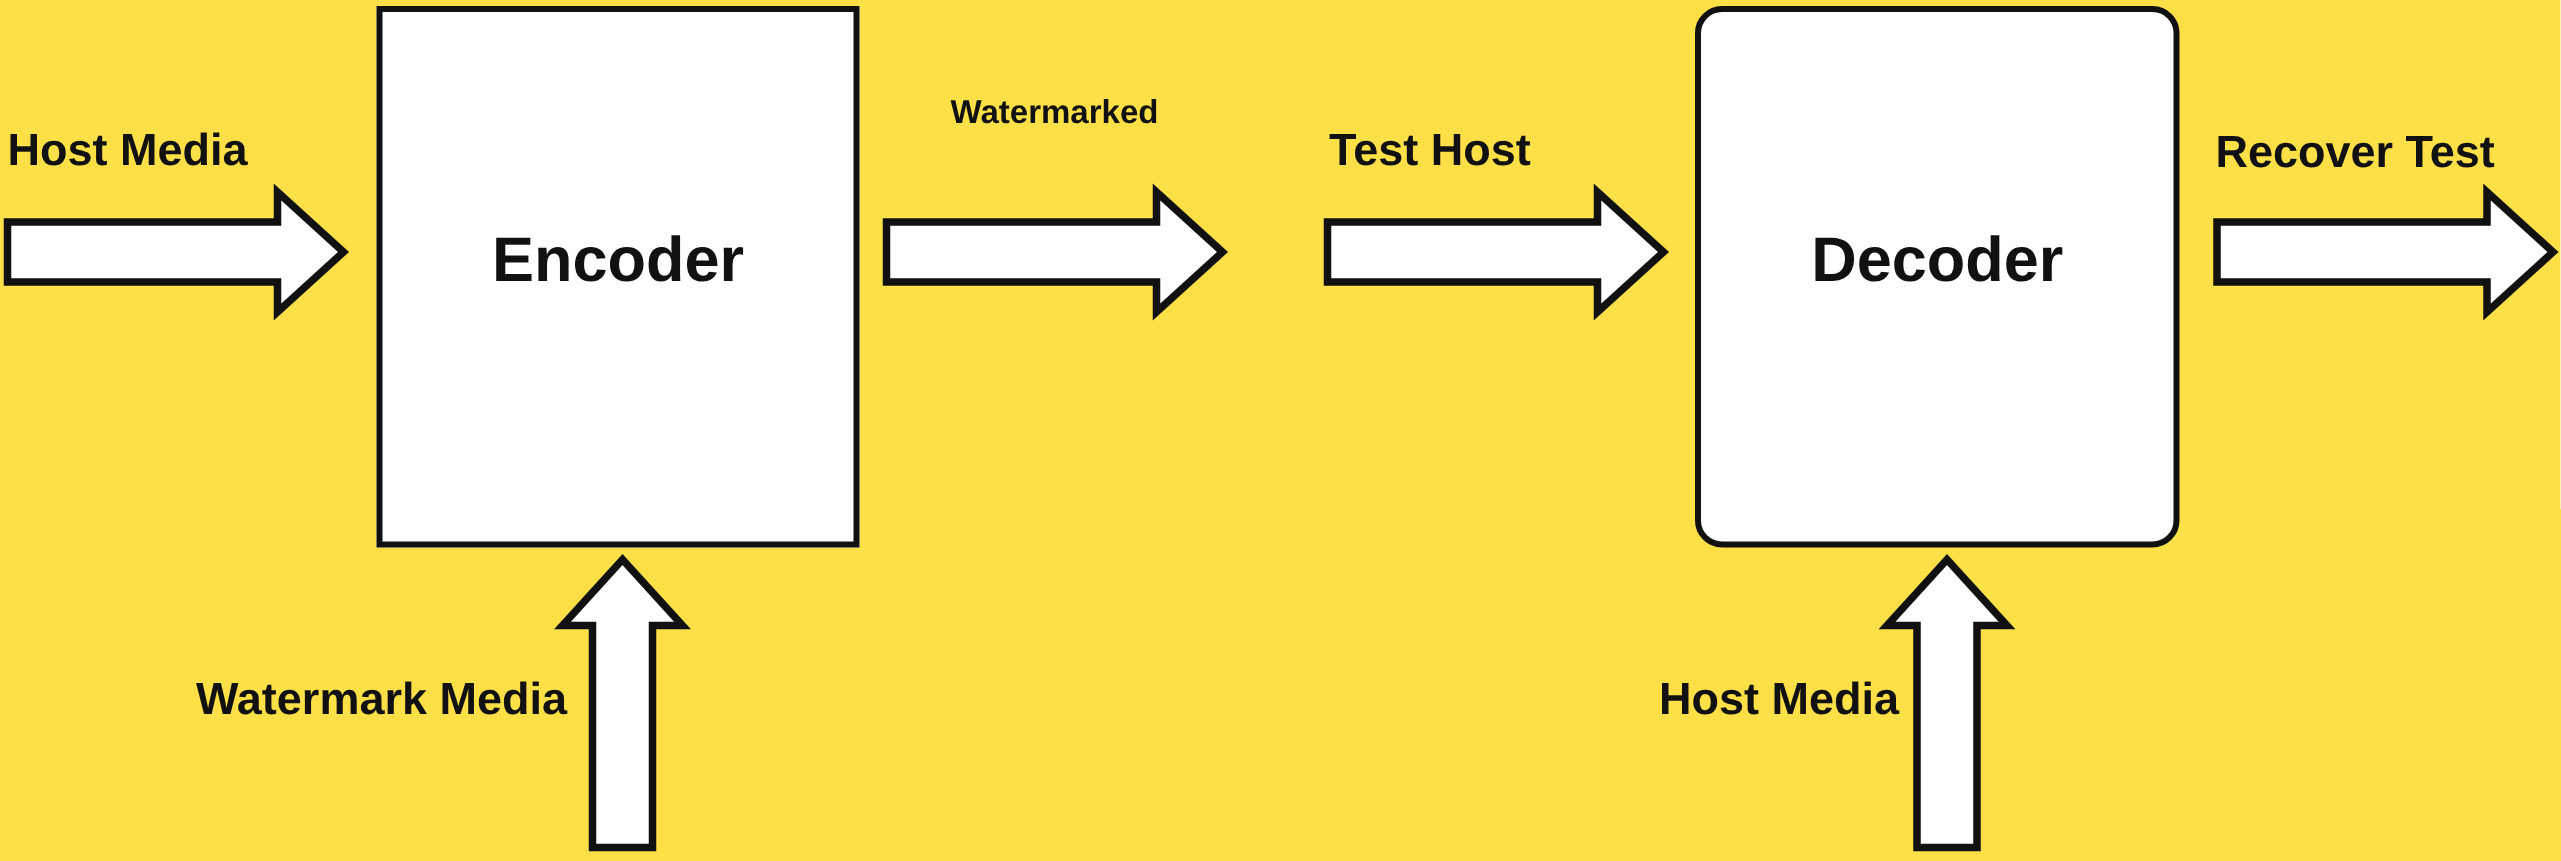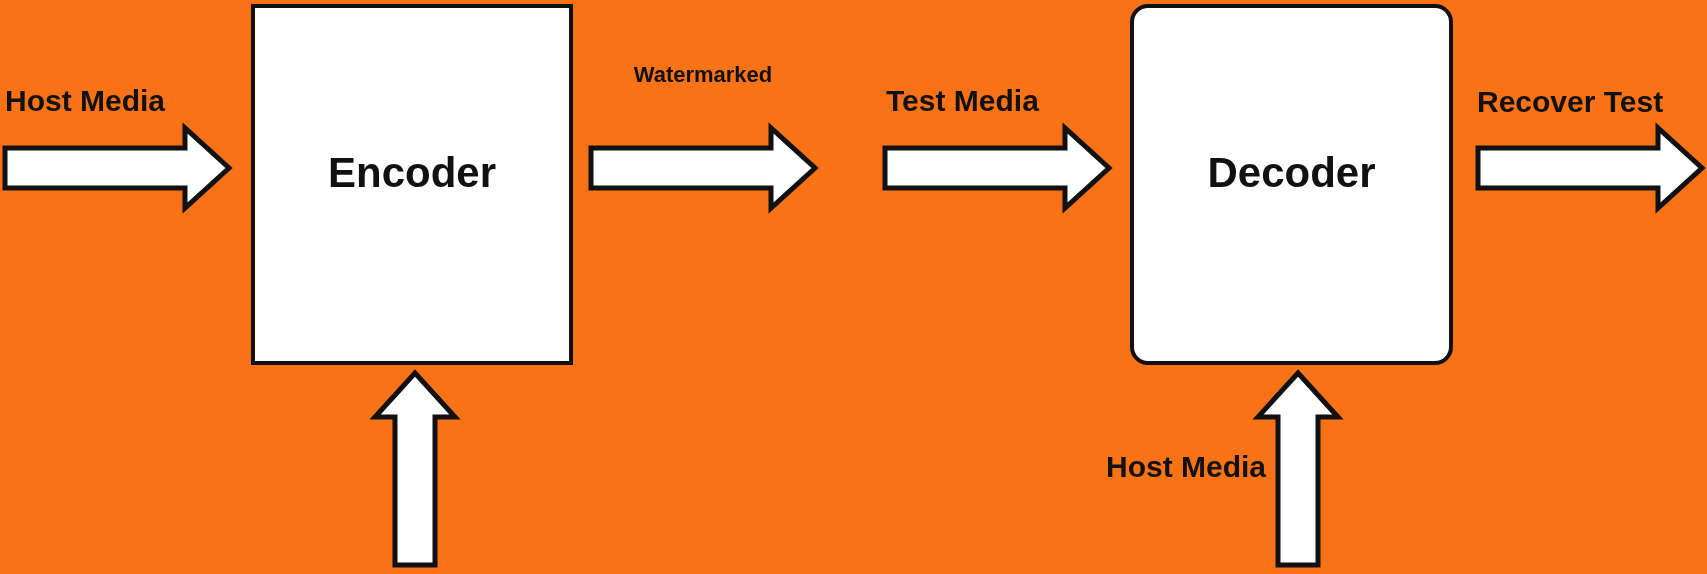--- a/index.html
+++ b/index.html
@@ -1,20 +1,20 @@
 <!DOCTYPE html>
 <html><head>
 <meta charset="utf-8">
 <style>
   html, body { margin: 0; padding: 0; background: #ffffff; }
   .canvas {
     position: relative;
     width: 1707px;
     height: 574px;
-    background: #f97316;
+    background: #fde047;
     font-family: "Liberation Sans", sans-serif;
     color: #111111;
     overflow: hidden;
   }
   .abs { position: absolute; }
   .flow-label {
     font-size: 30px;
     font-weight: 700;
     line-height: 34px;
     white-space: nowrap;
@@ -70,40 +70,41 @@
   <div class="abs flow-label-2line" style="left:583px; top:52px; width:240px;">
     <span style="display:block;">Watermarked</span>
   </div>
 
   <div class="abs" style="left:587px; top:124px;">
     <svg class="block-arrow" width="232" height="88" viewBox="0 0 232 88">
       <polygon points="4,24 184,24 184,4 228,44 184,84 184,64 4,64"></polygon>
     </svg>
   </div>
 
-  <div class="abs flow-label" style="left:886px; top:84px;">Test Media</div>
+  <div class="abs flow-label" style="left:886px; top:84px;">Test Host</div>
 
   <div class="abs" style="left:881px; top:124px;">
     <svg class="block-arrow" width="232" height="88" viewBox="0 0 232 88">
       <polygon points="4,24 184,24 184,4 228,44 184,84 184,64 4,64"></polygon>
     </svg>
   </div>
 
   <div class="abs block-box" style="left:1130px; top:4px; width:323px; height:361px;border-radius:18px;">
     <span class="block-title">Decoder</span>
   </div>
 
   <div class="abs flow-label" style="left:1477px; top:85px;">Recover Test</div>
 
   <div class="abs" style="left:1474px; top:124px;">
     <svg class="block-arrow" width="232" height="88" viewBox="0 0 232 88">
       <polygon points="4,24 184,24 184,4 228,44 184,84 184,64 4,64"></polygon>
     </svg>
   </div>
 
+  <div class="abs flow-label" style="left:118px; top:450px; width:260px; text-align:right;">Watermark Media</div>
 
   <div class="abs" style="left:371px; top:369px;">
     <svg class="block-arrow" width="88" height="200" viewBox="0 0 88 200">
       <polygon points="44,4 84,48 64,48 64,196 24,196 24,48 4,48"></polygon>
     </svg>
   </div>
 
   <div class="abs flow-label" style="left:1106px; top:450px;">Host Media</div>
 
   <div class="abs" style="left:1254px; top:369px;">

